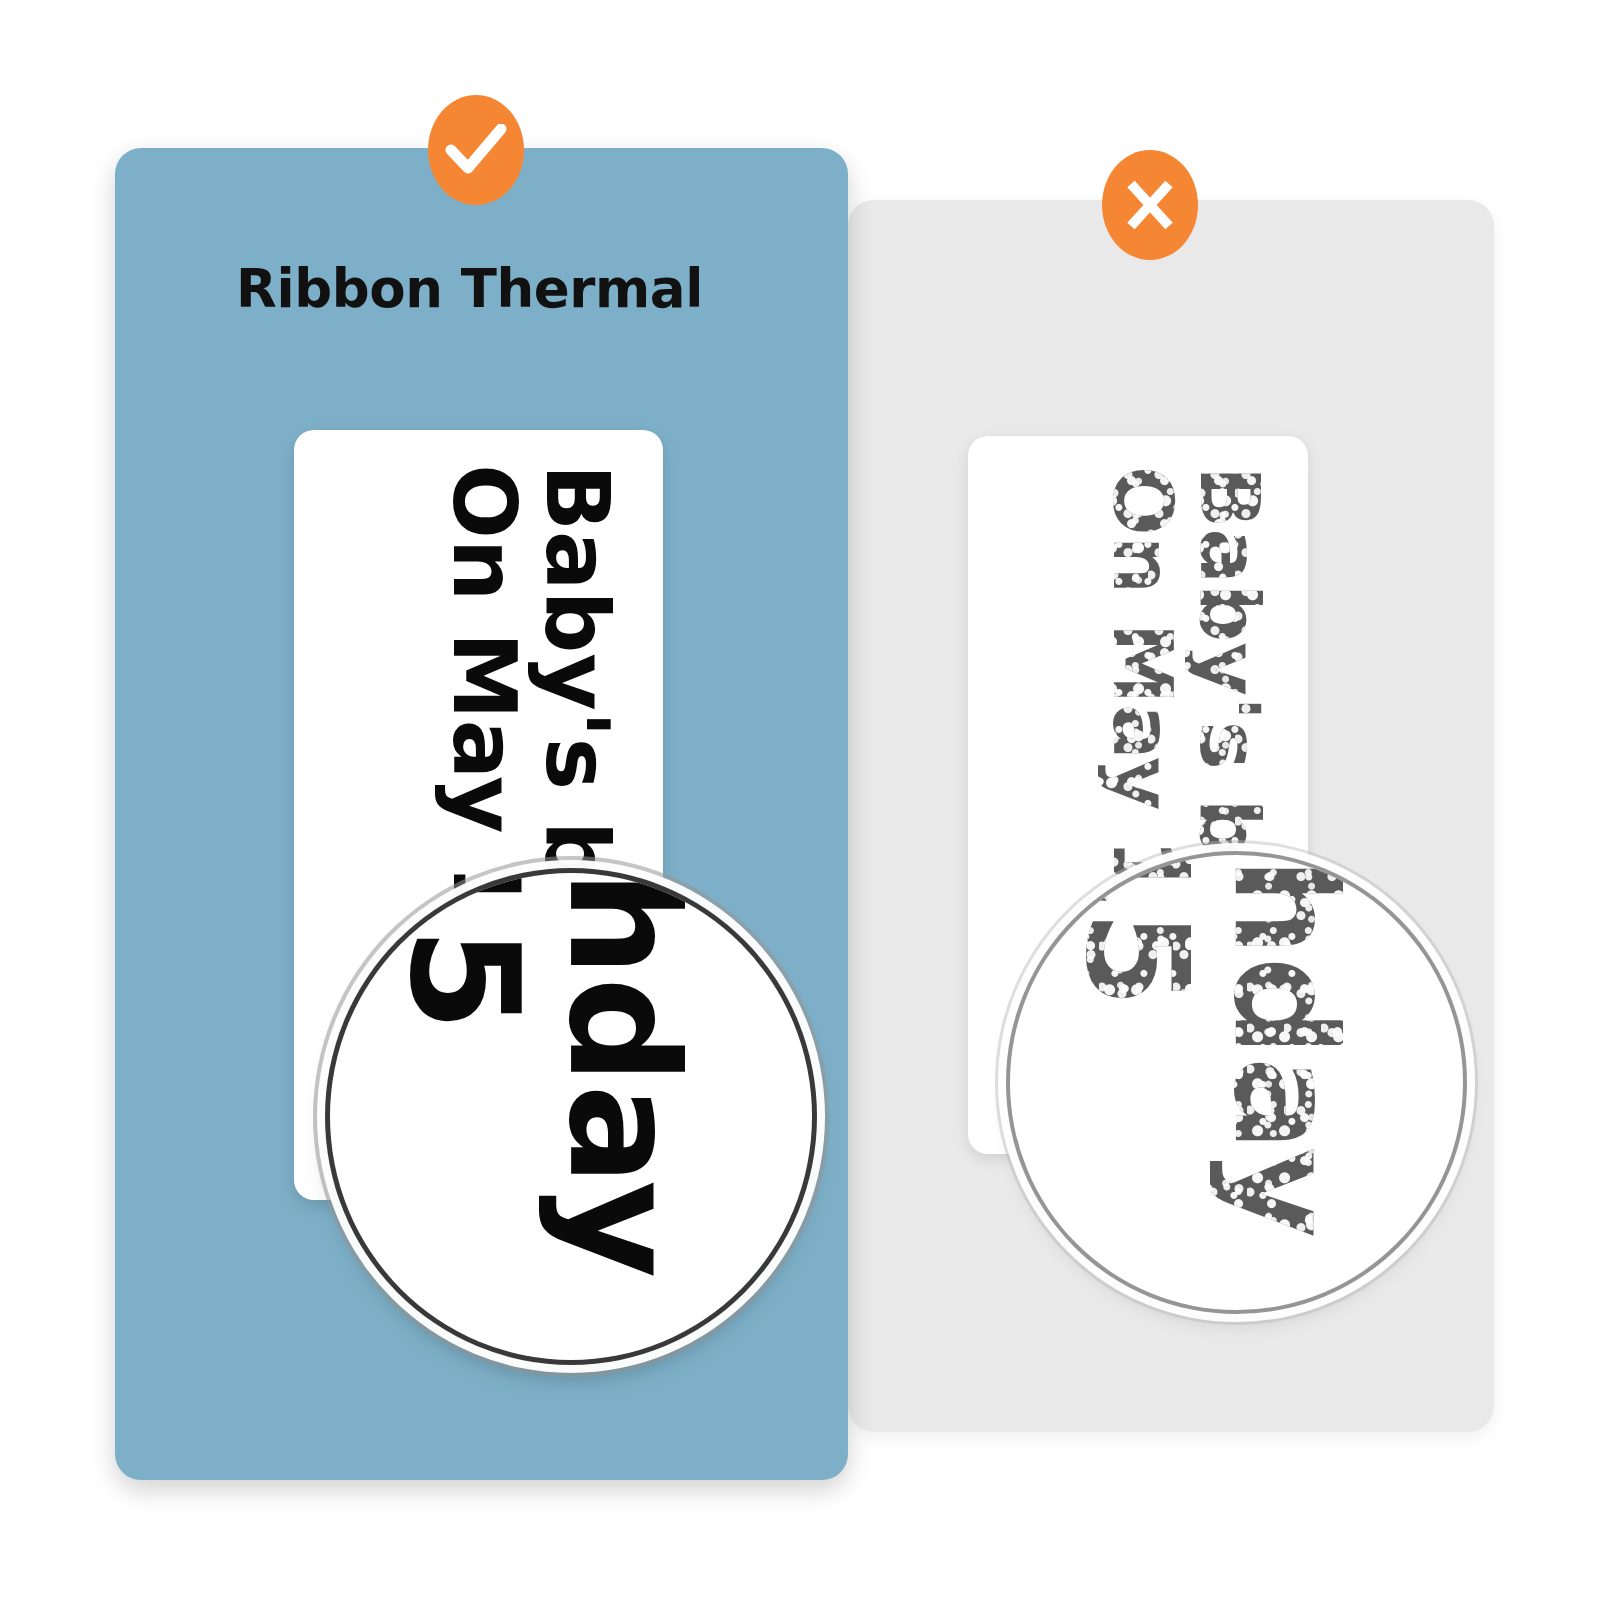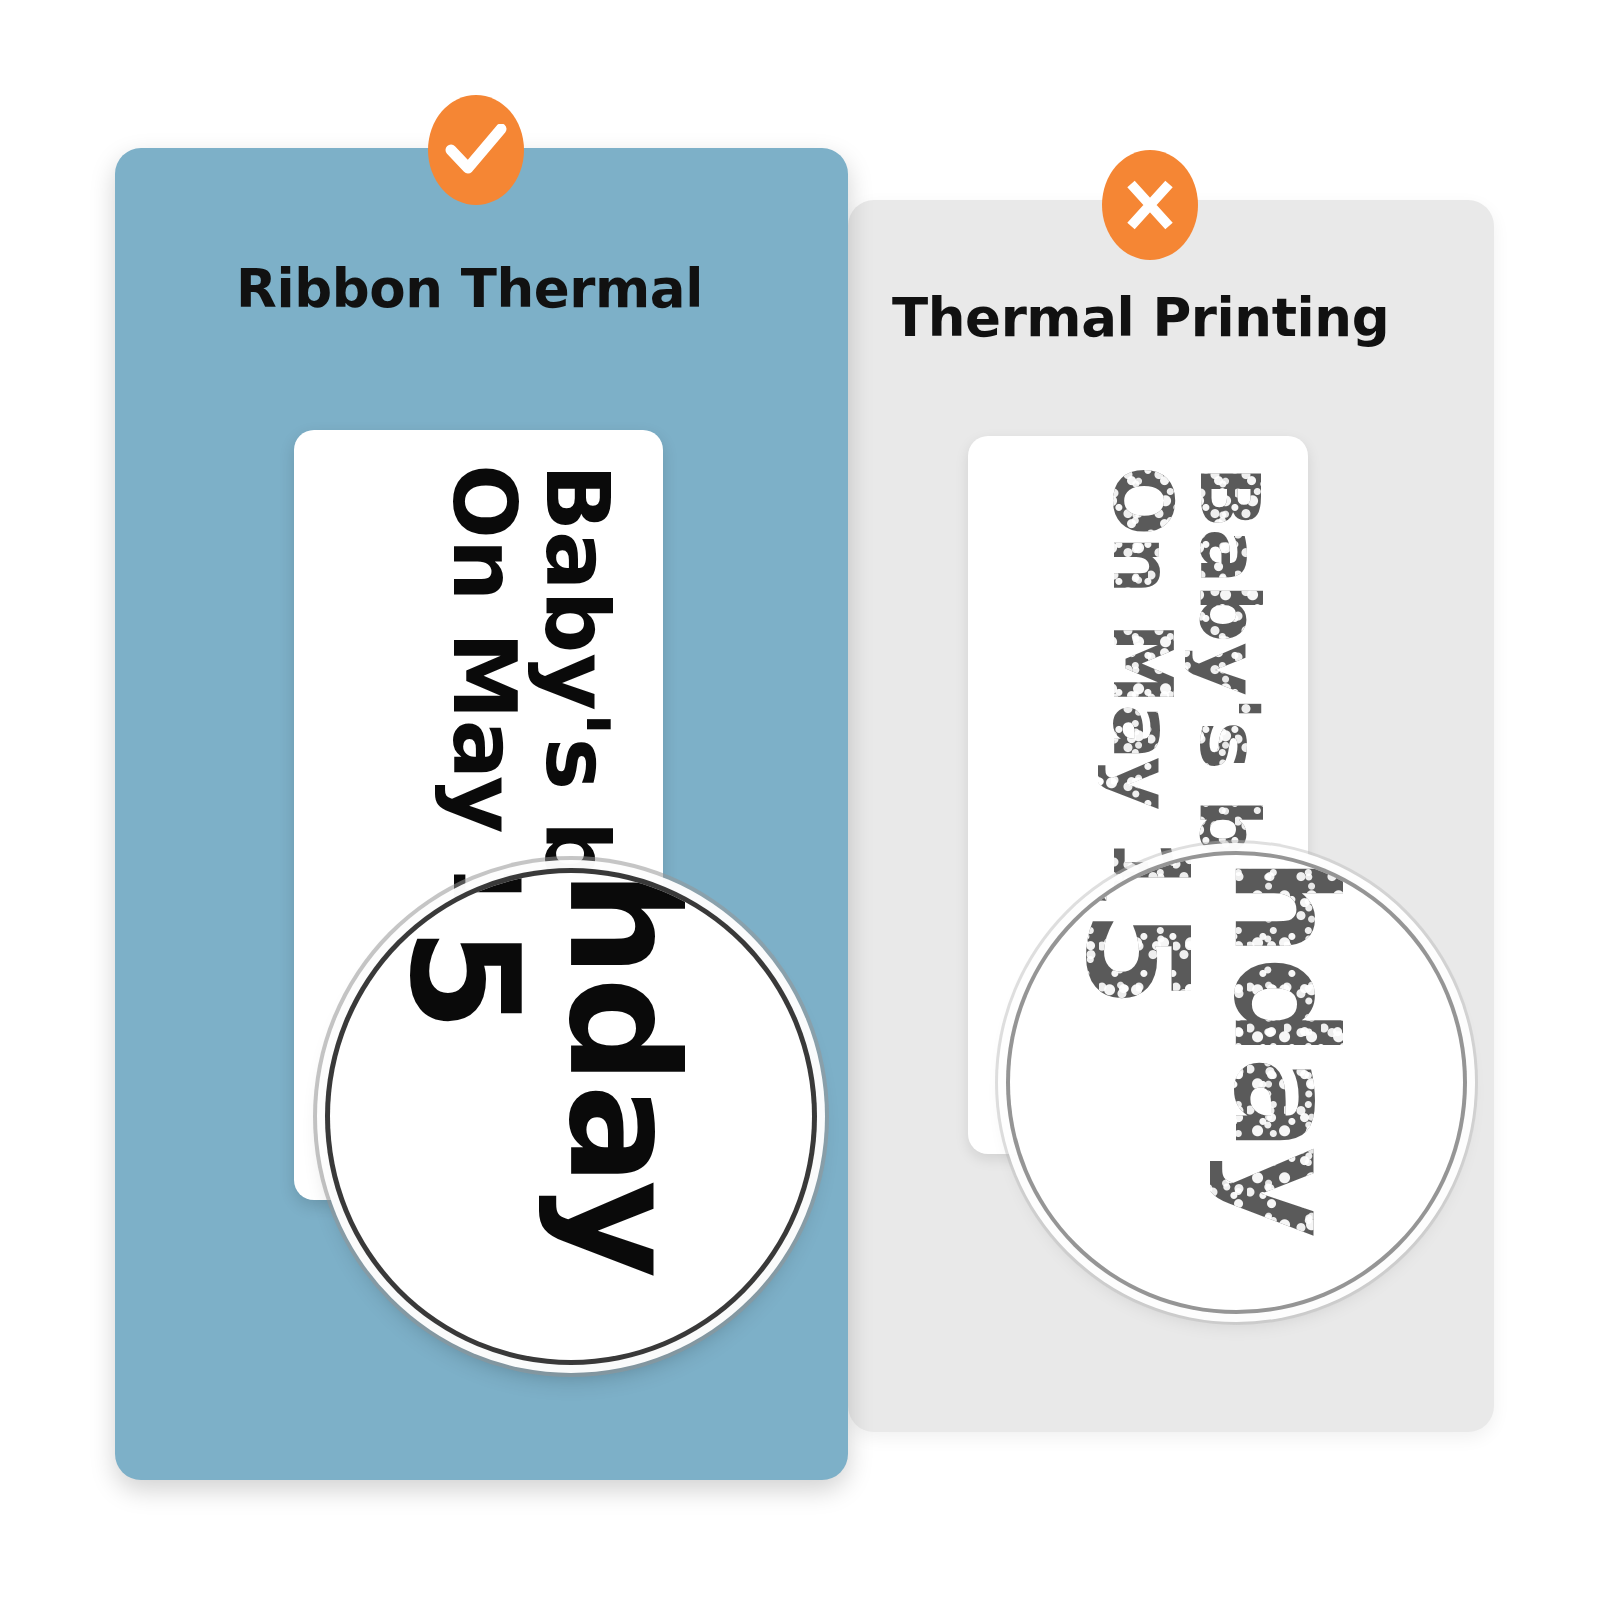--- a/index.html
+++ b/index.html
@@ -244,21 +244,20 @@
   <div class="badge badge-cross">
     <span>
       <svg width="56" height="56" viewBox="0 0 56 56" aria-hidden="true">
         <path d="M9 7 L47 49 M47 7 L9 49" fill="none" stroke="#ffffff" stroke-width="10" stroke-linecap="butt"></path>
       </svg>
     </span>
   </div>
 
   <div class="panel-title title-ribbon">Ribbon Thermal</div>
 
-  <div class="panel-title title-thermal">Thermal Printing</div>
 
   <div class="label-card card-ribbon">
     <div class="card-text">
       <span class="line">Baby's birthday</span>
       <span class="line">On May 15</span>
     </div>
   </div>
 
   <div class="label-card card-thermal">
     <div class="card-text">

